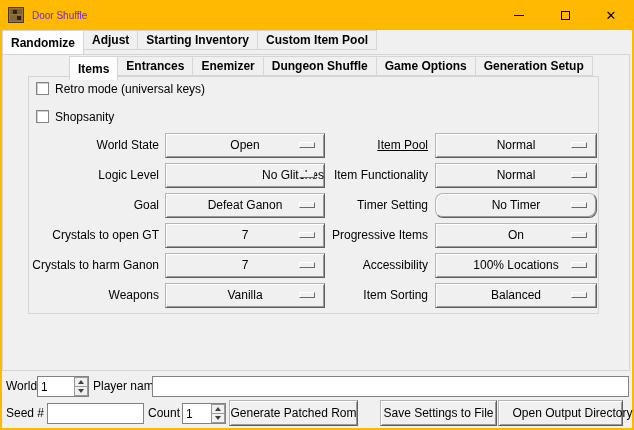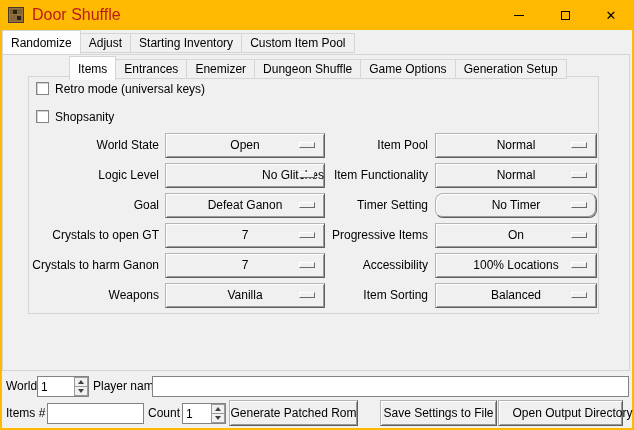--- a/index.html
+++ b/index.html
@@ -2,32 +2,32 @@
 <html><head>
 <meta charset="utf-8">
 <style>
   * { margin:0; padding:0; box-sizing:border-box; }
   body { background:#ffffff; font-family:"Liberation Sans", sans-serif; font-size:12px; color:#000; }
   .window { position:relative; width:634px; height:430px; background:#ffb900; overflow:hidden; }
 
   
   .titlebar { position:absolute; left:0; top:0; width:634px; height:30px; background:#ffb900; display:flex; align-items:center; }
   .appicon { margin-left:8px; width:16px; height:16px; display:inline-block; }
-  .title { margin-left:8px; font-size:16px; color:#b91c1c;text-align:right; }
+  .title { margin-left:8px; font-size:10px; color:#6d28d9;text-align:right; }
   .winbtns { position:absolute; right:0; top:0; height:30px; display:flex; }
   .winbtn { width:46px; height:30px; display:flex; align-items:center; justify-content:center; }
   .min-glyph { width:10px; height:1px; background:#000; display:block; }
   .max-glyph { width:9px; height:9px; border:1px solid #000; display:block; }
   .close-glyph { font-size:13px; line-height:1; color:#000; }
 
   
   .client { position:absolute; left:2px; top:30px; width:630px; height:398px; background:#f0f0f0; }
 
   
-  .tabbar { position:absolute; display:flex; align-items:flex-end; z-index:3; }
+  .tabbar { position:absolute; display:flex; z-index:3;font-weight:bold; }
   .tab { height:20px; display:flex; align-items:center; padding:0 8px; background:#f0f0f0;
          border:1px solid #d5d5d5; margin-right:-1px; white-space:nowrap; }
   .tab.active { height:24px; background:#fdfdfd; border-bottom:none; margin-bottom:-1px; position:relative; z-index:4; }
   .tabbar.outer { left:0; top:2; }
   .tabbar.inner { left:26px; top:26px;padding-left:41px; }
 
   .pane { position:absolute; background:#f0f0f0; border:1px solid #d5d5d5; }
   .pane.outer-pane { left:0; top:24px; width:628px; height:317px; }
   .pane.inner-pane { left:26px; top:46px; width:571px; height:238px; }
 
@@ -138,21 +138,21 @@
         <span class="val">7</span>
         <span class="indicator"></span>
       </div>
 
       <div class="optlabel" style="left:0;width:130px;top:206px;">Weapons</div>
       <div class="opt" style="left:136px;width:160px;top:206px;">
         <span class="val">Vanilla</span>
         <span class="indicator"></span>
       </div>
 
-      <div class="optlabel" style="left:249px;width:150px;top:56px;">Item Pool</div>
+      <div class="optlabel" style="left:249px;width:150px;top:56px;text-decoration:underline;">Item Pool</div>
       <div class="opt" style="left:406px;width:162px;top:56px;">
         <span class="val">Normal</span>
         <span class="indicator"></span>
       </div>
 
       <div class="optlabel" style="left:249px;width:150px;top:86px;">Item Functionality</div>
       <div class="opt" style="left:406px;width:162px;top:86px;">
         <span class="val">Normal</span>
         <span class="indicator"></span>
       </div>
@@ -206,21 +206,21 @@
             <span class="tri-up"></span>
           </div>
         <div class="spinbtn">
             <span class="tri-down"></span>
           </div>
       </div>
     </div>
     <div class="blabel" style="left:91px;top:345px;line-height:22px;">Player names</div>
     <input class="entry" style="left: 150px; top: 346px; width: 477px; height: 21px;" value="">
 
-    <div class="blabel" style="left:4px;top:371px;line-height:24px;">Items #</div>
+    <div class="blabel" style="left:4px;top:371px;line-height:24px;">Seed #</div>
     <input class="entry" style="left: 45px; top: 373px; width: 97px; height: 21px;" value="">
     <div class="blabel" style="left:146px;top:371px;line-height:24px;">Count</div>
     <div class="spinwrap" style="left:180px;top:373px;width:44px;height:21px;">
       <input value="1" style="">
       <div class="spinbtns">
         <div class="spinbtn">
             <span class="tri-up"></span>
           </div>
         <div class="spinbtn">
             <span class="tri-down"></span>

